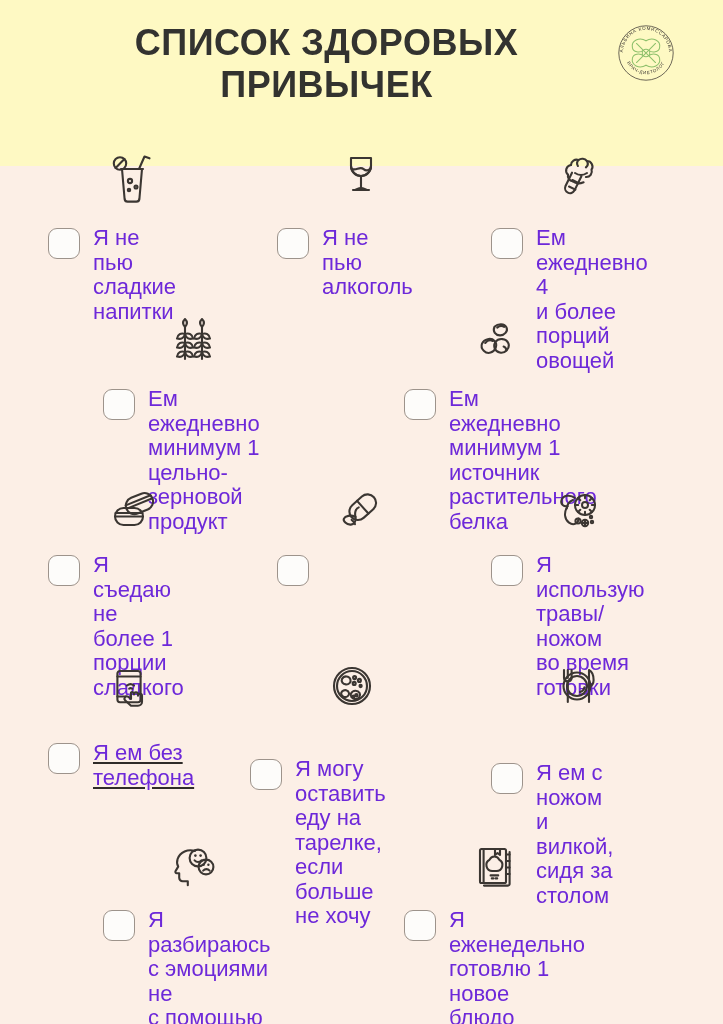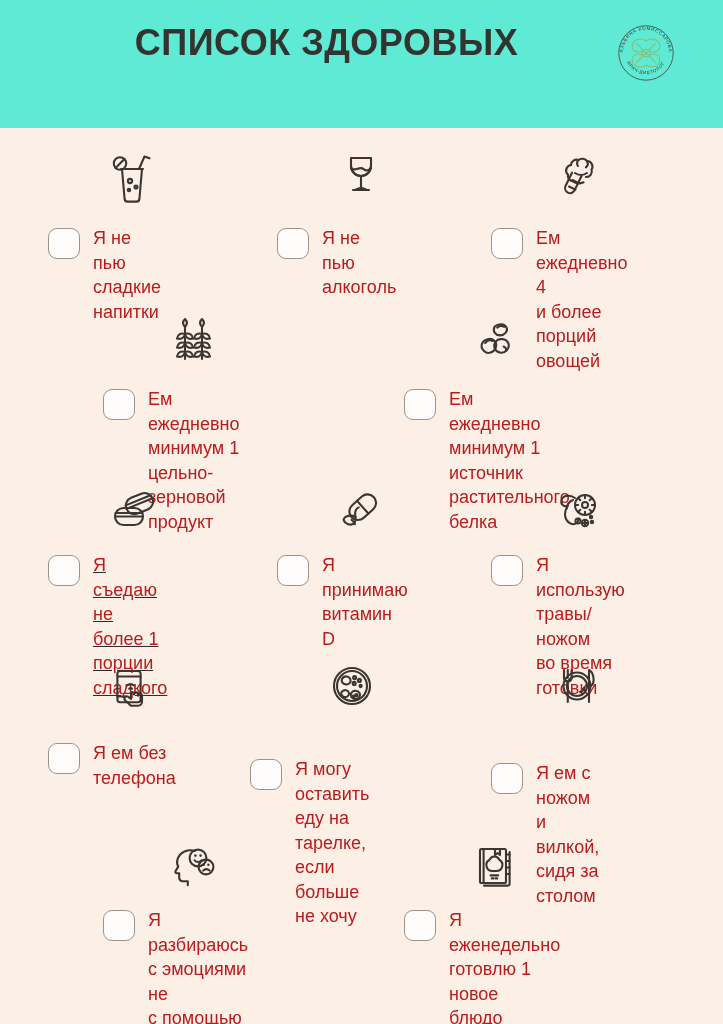--- a/index.html
+++ b/index.html
@@ -6,22 +6,22 @@
   body{
     width:723px;height:1024px;
     background:#fcefe6;
     font-family:"Liberation Sans","DejaVu Sans",sans-serif;
     color:#2f2b28;
     overflow:hidden;
     position:relative;
   }
   
   .header{
-    position:absolute;left:0;top:0;width:723px;height:128px;
-    background:#5eead4;
+    position:absolute;left:0;top:0;width:723px;height:166px;
+    background:#fef9c3;
   }
   .title{
     position:absolute;left:0;top:22px;width:723px;
     text-align:center;
     font-size:36px;line-height:42px;
     font-weight:bold;
     letter-spacing:0.5px;
     color:#333330;
     padding-right:70px;
     box-sizing:border-box;
@@ -44,33 +44,34 @@
   .cb{
     width:32px;height:31px;
     border:1.4px solid #9d938b;
     border-radius:9px;
     background:#fdfcfa;
     flex:0 0 auto;
     box-sizing:border-box;
   }
   .lbl{
     margin-left:13px;
-    font-size:18px;
+    font-size:22px;
     line-height:24.5px;
-    color:#b91c1c;
+    color:#6d28d9;
     white-space:pre-line;
     margin-top:-2px;
   }
 </style>
 </head>
 <body>
 
 <div class="header">
   <div class="title">
     <span class="ln">СПИСОК ЗДОРОВЫХ</span>
+    <span class="ln">ПРИВЫЧЕК</span>
   </div>
 
   <div class="logo">
     <svg viewBox="0 0 100 100" aria-hidden="true">
       <defs>
         <path id="arcTop" d="M 16,50 A 34,34 0 0 1 84,50" fill="none"></path>
         <path id="arcBot" d="M 19,50 A 31,31 0 0 0 81,50" fill="none"></path>
       </defs>
       <circle cx="50" cy="50" r="40" fill="none" stroke="#3b3632" stroke-width="1.1"></circle>
 
@@ -215,21 +216,21 @@
           <path d="M26.6 18.5 h26.8"></path>
           <path d="M26.6 15 h26.8"></path>
         </g>
         <g>
           <rect x="15" y="23" width="28" height="17" rx="8.5"></rect>
           <path d="M15.6 31.5 h26.8"></path>
           <path d="M15.6 28 h26.8"></path>
         </g>
       </svg>
     </div>
-    <div class="cbrow" style="left:48px;top:425px;text-decoration:underline;">
+    <div class="cbrow" style="left:48px;top:425px;">
       <span class="cb"></span>
       <span class="lbl">Я съедаю не
 более 1 порции
 сладкого</span>
     </div>
   </div>
 
   <div class="item" style="left:0;top:0;">
     <div class="icon" style="left:329px;top:355px;">
       <svg viewBox="0 0 64 56" fill="none" stroke="#3b3632" stroke-width="2.1" stroke-linecap="round" stroke-linejoin="round">
@@ -237,22 +238,20 @@
           <rect x="20" y="14" width="30" height="17" rx="8.5"></rect>
           <path d="M35 14 v17"></path>
         </g>
         <path d="M26.5 32 c-4.8 -2.6 -10.4 -1 -11.6 1.6 c-1 2.2 2.4 6.4 7 6 c3.6 -0.3 5.4 -4 4.6 -7.6Z"></path>
         <path d="M26.5 32 c-1.2 -4.6 0.6 -9 3.2 -9.6"></path>
         <path d="M22.6 34.8 c1.6 1 2.8 2.6 3.4 4.4"></path>
       </svg>
     </div>
     <div class="cbrow" style="left:277px;top:425px;">
       <span class="cb"></span>
-      <span class="lbl">Я принимаю
-витамин D</span>
     </div>
   </div>
 
   <div class="item" style="left:0;top:0;">
     <div class="icon" style="left:545px;top:355px;">
       <svg viewBox="0 0 64 56" fill="none" stroke="#3b3632" stroke-width="2" stroke-linecap="round" stroke-linejoin="round">
         <circle cx="40" cy="20" r="10"></circle>
         <circle cx="40" cy="20" r="3"></circle>
         <path d="M40 10 v3.2 M40 26.8 v3.2 M30 20 h3.2 M46.8 20 h3.2
                  M33 13 l2.3 2.3 M44.7 24.7 l2.3 2.3 M47 13 l-2.3 2.3 M35.3 24.7 l-2.3 2.3"></path>
@@ -278,21 +277,21 @@
     <div class="icon" style="left:100px;top:530px;">
       <svg viewBox="0 0 64 56" fill="none" stroke="#3b3632" stroke-width="2.1" stroke-linecap="round" stroke-linejoin="round">
         <path d="M20 11 h18 a2.6 2.6 0 0 1 2.6 2.6 v26 a2.6 2.6 0 0 1 -2.6 2.6 h-18 a2.6 2.6 0 0 1 -2.6 -2.6 v-26 A2.6 2.6 0 0 1 20 11Z"></path>
         <path d="M17.4 16.5 h23.2"></path>
         <path d="M17.4 36.5 h8"></path>
         <path d="M27 25.5 a5.5 5.5 0 0 1 7 0"></path>
         <path d="M29.2 28.6 a2.6 2.6 0 0 1 2.8 0"></path>
         <path d="M31 33 v6 l-3 -2.4 a2.4 2.4 0 0 0 -3 3.6 l6 5.6 h7 a4 4 0 0 0 4 -4 v-6 a2 2 0 0 0 -4 0 v-1.4 a2 2 0 0 0 -4 0 v-1.2 a2 2 0 0 0 -3 -0.6Z"></path>
       </svg>
     </div>
-    <div class="cbrow" style="left:48px;top:613px;">
+    <div class="cbrow" style="left:48px;top:613px;text-decoration:underline;">
       <span class="cb"></span>
       <span class="lbl">Я ем без
 телефона</span>
     </div>
   </div>
 
   <div class="item" style="left:0;top:0;">
     <div class="icon" style="left:320px;top:530px;">
       <svg viewBox="0 0 64 56" fill="none" stroke="#3b3632" stroke-width="2.1" stroke-linecap="round" stroke-linejoin="round">
         <circle cx="32" cy="26" r="18"></circle>

